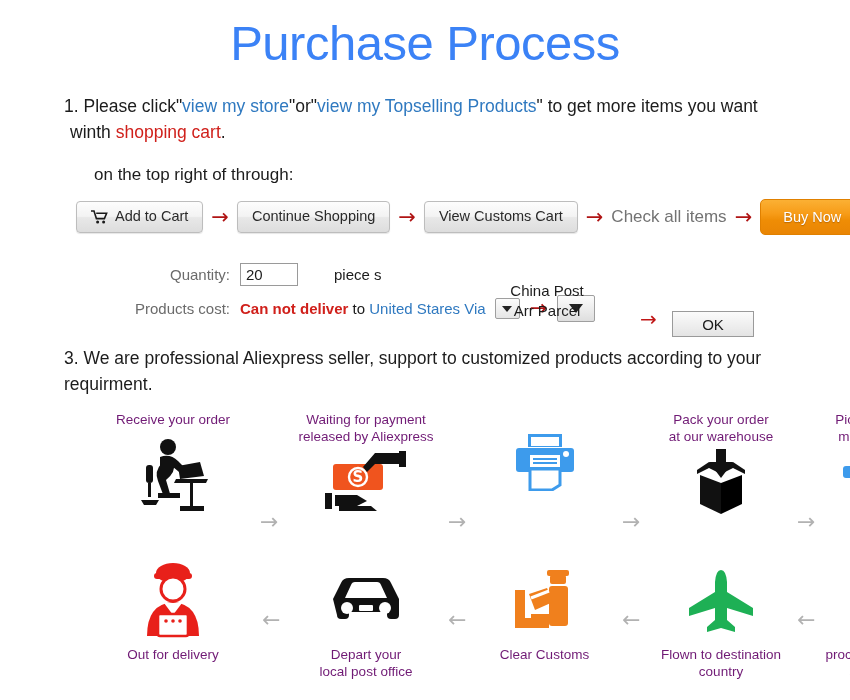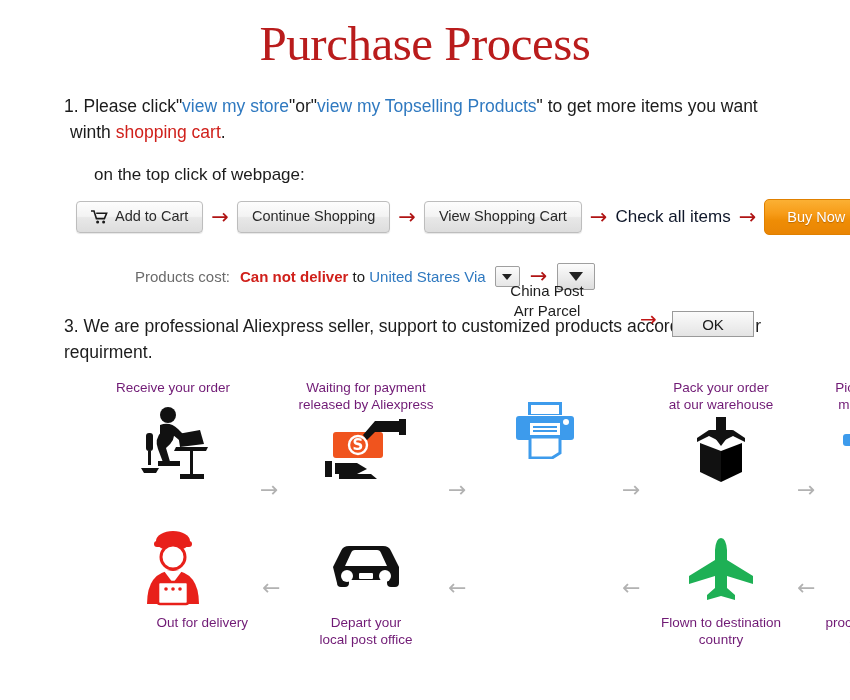--- a/index.html
+++ b/index.html
@@ -10,27 +10,27 @@
     background: #ffffff;
     font-family: "Liberation Sans", sans-serif;
     color: #1a1a1a;
     overflow: hidden;
     position: relative;
   }
 
   
   .title {
     text-align: center;
-    color: #b91c1c;
+    color: #3b82f6;
     font-size: 49px;
     font-weight: 400;
     letter-spacing: -0.5px;
     margin: 17px 0 0 0;
     line-height: 1.1;
-    font-family: Liberation Serif, serif;
+    font-family: Liberation Sans, sans-serif;
   }
 
   
   .step {
     font-size: 17.5px;
     line-height: 1.45;
     color: #1c1c1c;
   }
   .red { color: #d0201b; }
   .blue { color: #2f79c0; }
@@ -69,21 +69,21 @@
     line-height: 1.1;
     font-family: "Liberation Sans", sans-serif;
   }
   .arrow-r {
     color: #b01414;
     font-size: 21px;
     margin: 0 8px;
     line-height: 1;
     font-family: "DejaVu Sans", sans-serif;
   }
-  .plain-txt { font-size: 17px; color: #0f172a; white-space: nowrap; }
+  .plain-txt { font-size: 17px; color: #737373; white-space: nowrap; }
   .buynow {
     background: linear-gradient(to bottom, #fbb034 0%, #f79c18 40%, #ef8d05 60%, #e98504 100%);
     border: 1px solid #e08000;
     border-radius: 5px;
     color: #ffffff;
     font-size: 14.5px;
     padding: 9px 22px;
     text-shadow: 0 1px 1px rgba(120,60,0,0.45);
     white-space: nowrap;
   }
@@ -178,21 +178,21 @@
 <div class="title">Purchase Process</div>
 
 <div class="sec1">
   <div class="line1 step">
     <span class="num">1.</span>
     <span>Please click"</span><span class="blue">view my store</span><span>"or"</span><span class="blue">view my Topselling Products</span><span>" to get more items you want</span>
     <br>
     <span style="margin-left:6px">winth </span><span class="red">shopping cart</span><span>.</span>
   </div>
 
-  <div class="sub-note">on the top click of webpage:</div>
+  <div class="sub-note">on the top right of through:</div>
 
   <div class="btnrow">
     <div class="gbtn">
       <span class="cart-ico">
         <svg width="17" height="14" viewBox="0 0 17 14" aria-hidden="true">
           <path d="M0 1h3l2.4 7.6h8.0l2.2-5.4H5.2" fill="none" stroke="#1a1a1a" stroke-width="1.6"></path>
           <circle cx="6.6" cy="12" r="1.5" fill="#1a1a1a"></circle>
           <circle cx="12.6" cy="12" r="1.5" fill="#1a1a1a"></circle>
         </svg>
       </span>
@@ -201,38 +201,43 @@
 
     <span class="arrow-r">→</span>
 
     <div class="gbtn">
       <span>Continue Shopping</span>
     </div>
 
     <span class="arrow-r">→</span>
 
     <div class="gbtn">
-      <span>View Shopping Cart</span>
+      <span>View Customs Cart</span>
     </div>
 
     <span class="arrow-r">→</span>
 
     <span class="plain-txt">Check all items</span>
 
     <span class="arrow-r">→</span>
 
     <div class="buynow">
       <span>Buy Now</span>
     </div>
   </div>
 </div>
 
 <div class="sec2">
 
   <div class="form-area">
+    <div class="frow">
+      <span class="flabel">Quantity:</span>
+      <input class="qty-input" type="text" value="20" style="">
+      <span class="piece">piece s</span>
+    </div>
 
     <div class="frow">
       <span class="flabel">Products cost:</span>
       <span class="ship-val">
         <span class="red">Can not deliver</span><span> to </span><span class="blue">United Stares Via</span>
       </span>
       <span class="dd-small">
         <span class="caret"></span>
       </span>
       <span class="arrow-r" style="margin:0 10px">→</span>
@@ -354,39 +359,53 @@
           <rect x="15" y="12" width="38" height="6" rx="3" fill="#e8201a"></rect>
           <ellipse cx="34" cy="28" rx="12" ry="12" fill="#fff" stroke="#e8201a" stroke-width="3"></ellipse>
           <path d="M8 75 q0 -32 26 -34 q26 2 26 34 z" fill="#e8201a"></path>
           <path d="M25 42 l9 12 l9 -12" fill="#fff"></path>
           <rect x="19" y="53" width="30" height="22" rx="2" fill="#fff" stroke="#e8201a" stroke-width="2.6"></rect>
           <circle cx="27" cy="60" r="1.8" fill="#e8201a"></circle>
           <circle cx="34" cy="60" r="1.8" fill="#e8201a"></circle>
           <circle cx="41" cy="60" r="1.8" fill="#e8201a"></circle>
         </svg>
       </div>
-      <div class="lbl" style="margin-top:5px;text-align:right;">Out for delivery</div>
+      <div class="lbl" style="margin-top:5px;">Out for delivery</div>
     </div>
     <span class="gray-arrow" style="left:198px; top:198px;">←</span>
 
     <div class="cell" style="left:222px; top:150px; width:160px;">
       <div class="ico" style="height:80px;">
         <svg width="78" height="56" viewBox="0 0 78 56" aria-hidden="true">
           <path d="M6 26 L14 10 q2 -5 8 -5 h34 q6 0 8 5 l8 16 v16 q0 4 -4 4 h-4 q-4 0 -4 -4 v-3 h-38 v3 q0 4 -4 4 h-4 q-4 0 -4 -4 z" fill="#111"></path>
           <path d="M18 25 L24 12 q1 -3 4 -3 h22 q3 0 4 3 l6 13 z" fill="#fff"></path>
           <circle cx="20" cy="35" r="6" fill="#fff"></circle>
           <circle cx="58" cy="35" r="6" fill="#fff"></circle>
           <rect x="32" y="32" width="14" height="6" rx="1" fill="#fff"></rect>
         </svg>
       </div>
       <div class="lbl" style="margin-top:5px;">Depart your
 local post office</div>
     </div>
     <span class="gray-arrow" style="left:384px; top:198px;">←</span>
 
+    <div class="cell" style="left:408px; top:150px; width:145px;">
+      <div class="ico" style="height:80px;">
+        <svg width="68" height="62" viewBox="0 0 68 62" aria-hidden="true">
+          <rect x="36" y="0" width="22" height="6" rx="2" fill="#f0801d"></rect>
+          <rect x="39" y="5" width="16" height="9" rx="2" fill="#f0801d"></rect>
+          <rect x="38" y="16" width="19" height="40" rx="3" fill="#f0801d"></rect>
+          <path d="M4 20 h10 v28 h24 v10 h-34 z" fill="#f0801d"></path>
+          <path d="M18 24 l18 -6 l6 14 l-18 8 z" fill="#f0801d"></path>
+          <rect x="20" y="44" width="22" height="9" fill="#f0801d"></rect>
+          <path d="M20 28 l18 -7" stroke="#fff" stroke-width="3" fill="none"></path>
+        </svg>
+      </div>
+      <div class="lbl" style="margin-top:5px;">Clear Customs</div>
+    </div>
     <span class="gray-arrow" style="left:558px; top:198px;">←</span>
 
     <div class="cell" style="left:582px; top:150px; width:150px;">
       <div class="ico" style="height:80px;">
         <svg width="68" height="62" viewBox="0 0 68 62" aria-hidden="true">
           <path d="M34 0 q5 0 6 12 v10 l26 16 v8 l-26 -8 v12 l8 7 v5 l-14 -4 l-14 4 v-5 l8 -7 v-12 l-26 8 v-8 l26 -16 v-10 q1 -12 6 -12 z" fill="#1eb055"></path>
         </svg>
       </div>
       <div class="lbl" style="margin-top:5px;">Flown to destination
 country</div>

